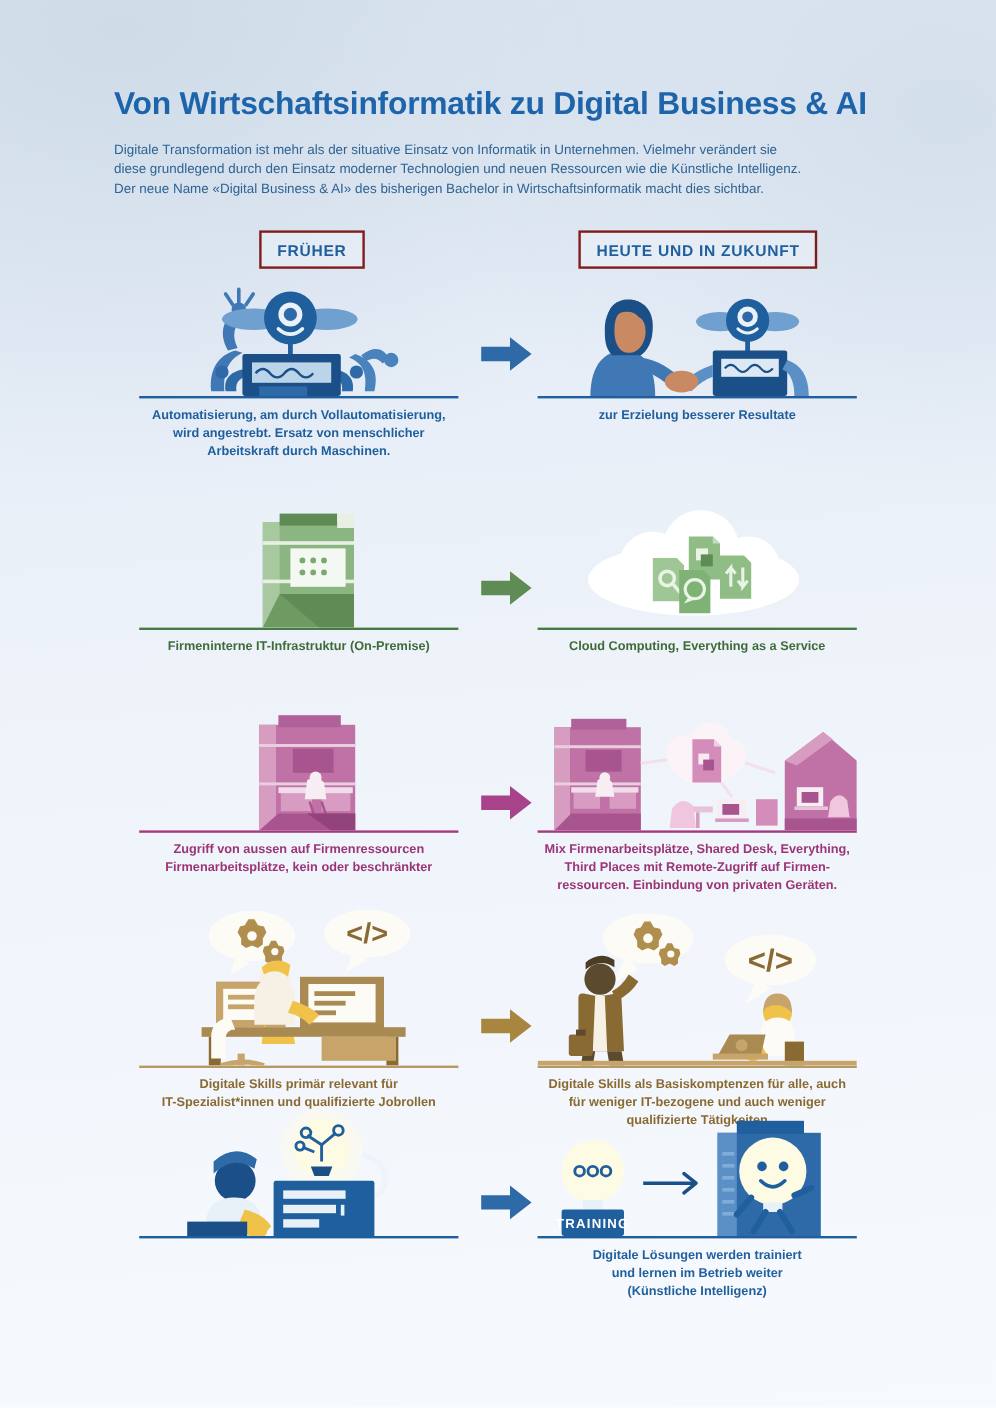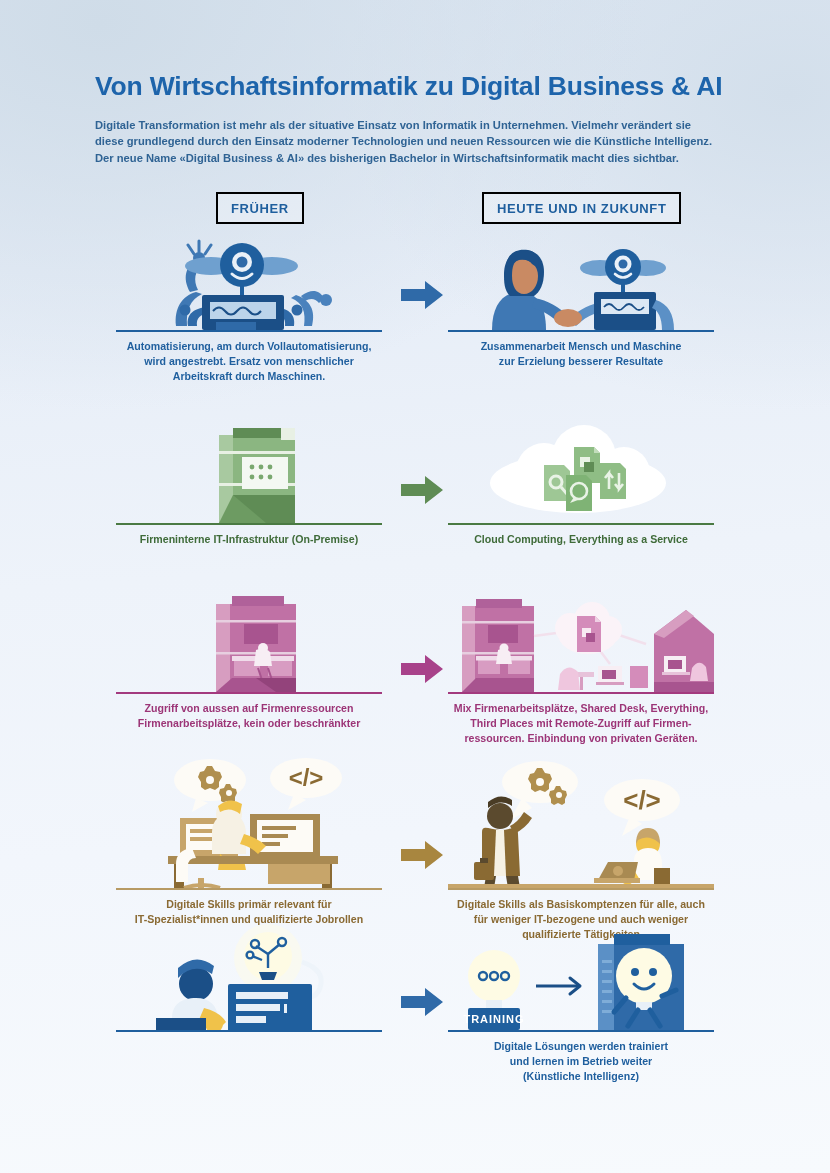--- a/index.html
+++ b/index.html
@@ -15,26 +15,26 @@
 
   
   .header{padding:72px 95px 0 95px;}
   .title{
     font-size:26.5px;font-weight:bold;color:#1d64ab;letter-spacing:-0.2px;
     line-height:1.1;margin:0 0 16px 0;white-space:nowrap;
   }
   .intro{
     font-size:11.2px;line-height:1.45;color:#2f6394;margin:0;max-width:640px;
   }
-  .intro span{display:block;font-weight:bold;}
+  .intro span{display:block;}
 
   
   .badges{position:relative;height:46px;margin-top:26px;}
   .badge{
-    position:absolute;border:2px solid #000000;color:#1f5f9e;
+    position:absolute;border:2px solid #7f1d1d;color:#1f5f9e;
     font-size:13px;font-weight:bold;letter-spacing:.6px;
     padding:7px 13px 6px 13px;background:rgba(255,255,255,.25);
   }
   .badge.left{left:216px;}
   .badge.right{left:482px;}
 
   
   .row{position:relative;}
   .col{position:absolute;width:266px;}
   .col.left{left:116px;}
@@ -141,21 +141,20 @@
             <rect x="153" y="61" width="48" height="15" fill="#dce8f4"></rect>
             <path d="M156 69 q5 -6 10 0 t10 0 t10 0 t10 0" stroke="#1b4f87" stroke-width="1.8" fill="none"></path>
             <path d="M146 66 C134 70 126 76 120 82 L128 88 C134 82 140 78 146 76 Z" fill="#5b90c6"></path>
             <path d="M208 62 C220 66 226 76 226 92 L214 92 C214 80 210 72 204 70 Z" fill="#5b90c6"></path>
           </g>
           <ellipse cx="120" cy="80" rx="14" ry="9" fill="#c98a63"></ellipse>
         </svg>
       </div>
       <div class="rule" style="background:#1f5f9e"></div>
       <div class="cap" style="color:#1f5f9e">
-        <span>Zusammenarbeit Mensch und Maschine</span>
         <span>zur Erzielung besserer Resultate</span>
       </div>
     </div>
   </div>
 
   <div class="row" style="height:135px;margin-top:35px;">
 
     <div class="col left" style="top:0;">
       <div class="art" style="height:100px;">
         <svg viewBox="0 0 266 100" width="266" height="100">

